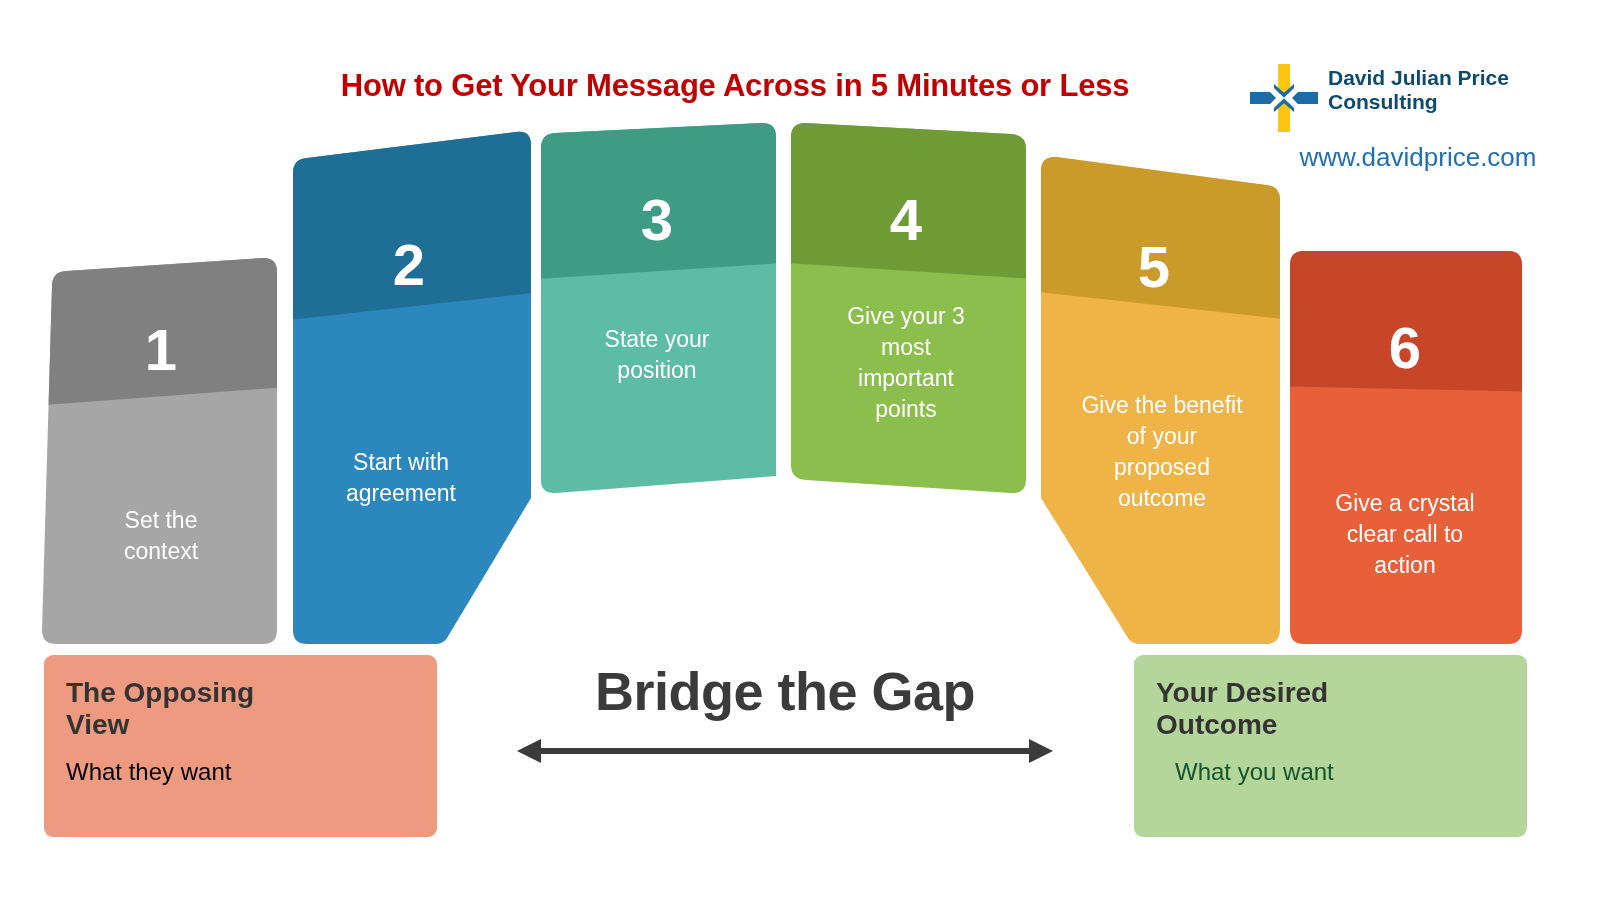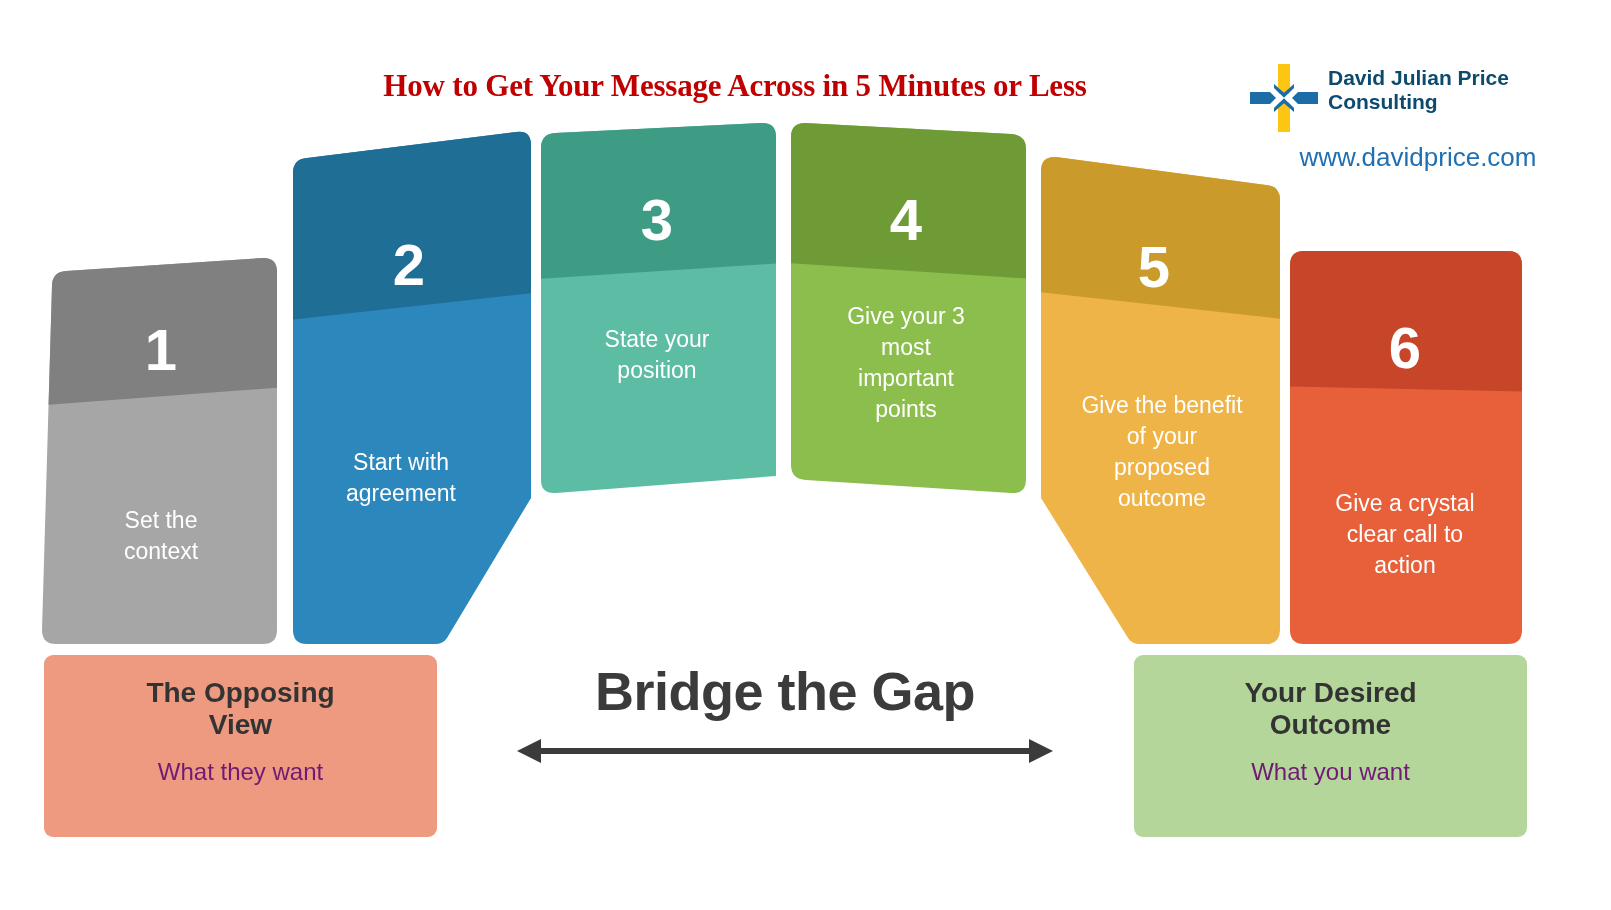--- a/index.html
+++ b/index.html
@@ -60,37 +60,37 @@
     background:#B5D69A;
   }
   .panel-title{
     position:absolute; left:22px; right:22px; top:22px;
     color:#333333; font-weight:bold; font-size:28px; line-height:1.16;
   }
   .panel-sub{
     position:absolute; left:22px; right:22px; top:103px;
     color:#7a7a75; font-size:24px;
   }
-  #panel-left .panel-title, #panel-left .panel-sub{text-align:center;}
-  #panel-right .panel-title, #panel-right .panel-sub{text-align:center;}
+  #panel-left .panel-title, #panel-left .panel-sub{text-align:left;}
+  #panel-right .panel-title, #panel-right .panel-sub{text-align:left;}
 
   
   #bridge-label{
     position:absolute; left:500px; top:660px; width:570px;
     text-align:center; color:#3b3b3b;
     font-weight:bold; font-size:54px; letter-spacing:-0.5px;
   }
   #bridge-arrow{position:absolute; left:505px; top:730px; width:560px; height:42px;}
 </style>
 </head>
 <body>
 
 <div class="stage">
 
-  <div id="title" style="color: rgb(192, 0, 0); font-family: Liberation Serif, serif;">How to Get Your Message Across in 5 Minutes or Less</div>
+  <div id="title" style="color: rgb(192, 0, 0);">How to Get Your Message Across in 5 Minutes or Less</div>
 
   <div id="logo">
     <svg id="logo-mark" viewBox="0 0 72 72">
 
       <polygon points="30,2 42,2 42,26 50,26 36,42 22,26 30,26" fill="#FCC612"></polygon>
 
       <polygon points="30,70 42,70 42,46 50,46 36,30 22,46 30,46" fill="#FCC612"></polygon>
 
       <polygon points="2,30 2,42 26,42 26,50 42,36 26,22 26,30" fill="#1C6CA8"></polygon>
 
@@ -201,24 +201,24 @@
     <line x1="30" y1="21" x2="530" y2="21" stroke="#3b3b3b" stroke-width="6"></line>
     <polygon points="12,21 36,9 36,33" fill="#3b3b3b"></polygon>
     <polygon points="548,21 524,9 524,33" fill="#3b3b3b"></polygon>
   </svg>
 
   <div id="panel-left" class="panel" style="background: rgb(238, 154, 128);">
     <div class="panel-title" style="color: rgb(51, 51, 51);">
       <div>The Opposing</div>
       <div>View</div>
     </div>
-    <div class="panel-sub" style="color: #701a75;">What they want</div>
+    <div class="panel-sub" style="color: #000000;">What they want</div>
   </div>
 
   <div id="panel-right" class="panel" style="background: rgb(181, 214, 154);">
     <div class="panel-title" style="color: rgb(51, 51, 51);">
       <div>Your Desired</div>
       <div>Outcome</div>
     </div>
-    <div class="panel-sub" style="color: #701a75;">What you want</div>
+    <div class="panel-sub" style="color: #14532d; margin-left: 19px;">What you want</div>
   </div>
 
 </div>
 
 </body></html>

